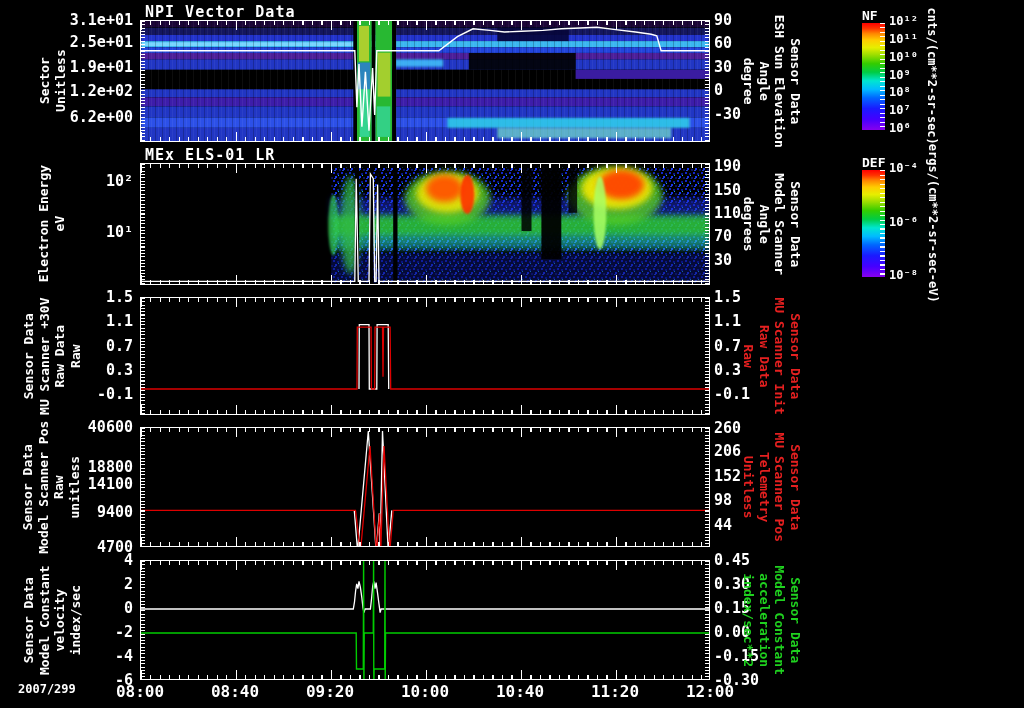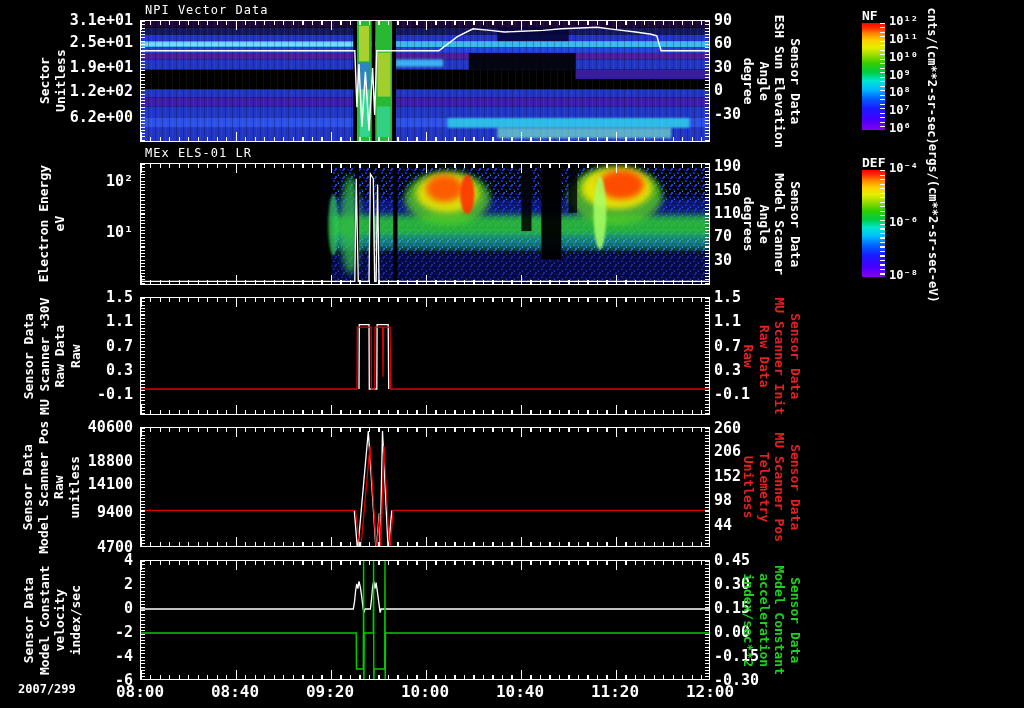--- a/index.html
+++ b/index.html
@@ -1,18 +1,18 @@
 <!DOCTYPE html>
 <html><head>
 <meta charset="utf-8">
 <style>
   html,body{margin:0;padding:0;background:#000;}
   #screen{position:relative;width:1024px;height:708px;background:#000;overflow:hidden;
           font-family:"DejaVu Sans Mono","DejaVu Sans",monospace;color:#fff;}
-  .ptitle{position:absolute;font-size:12px;font-weight:normal;letter-spacing:1px;white-space:pre;}
+  .ptitle{position:absolute;font-size:15px;font-weight:bold;letter-spacing:1px;white-space:pre;}
   .plot{position:absolute;left:140px;width:570px;border:1px solid #fff;background:#000;box-sizing:border-box;overflow:hidden;}
   .plot svg{position:absolute;left:0;top:0;}
   .comb{position:absolute;pointer-events:none;}
   .comb-top{left:0;right:0;top:0;height:4px;background:repeating-linear-gradient(90deg,#fff 0 1px,transparent 1px 9.5px);}
   .comb-bottom{left:0;right:0;bottom:0;height:4px;background:repeating-linear-gradient(90deg,#fff 0 1px,transparent 1px 9.5px);}
   .comb-top-major{left:0;right:0;top:0;height:9px;background:repeating-linear-gradient(90deg,#fff 0 1px,transparent 1px 95px);}
   .comb-bottom-major{left:0;right:0;bottom:0;height:9px;background:repeating-linear-gradient(90deg,#fff 0 1px,transparent 1px 95px);}
   .comb-left{top:0;bottom:0;left:0;width:4px;background:repeating-linear-gradient(180deg,#fff 0 1px,transparent 1px 3.3px);}
   .comb-right{top:0;bottom:0;right:0;width:4px;background:repeating-linear-gradient(180deg,#fff 0 1px,transparent 1px 3.3px);}
   .yticks{position:absolute;font-size:15px;font-weight:bold;}
@@ -214,21 +214,21 @@
     </div>
   <div class="yticks rt" style="top:297px">
       <span style="top: -8px;">1.5</span>
       <span style="top: 15.954px;">1.1</span>
       <span style="top: 40.97px;">0.7</span>
       <span style="top: 65.042px;">0.3</span>
       <span style="top: 88.996px;">-0.1</span>
     </div>
   <div class="yticks lt" style="top:427px">
       <span style="top: -8px;">40600</span>
-      <span style="top: 26px;">18800</span>
+      <span style="top: 32px;">18800</span>
       <span style="top: 49px;">14100</span>
       <span style="top: 76.96px;">9400</span>
       <span style="top: 112px;">4700</span>
     </div>
   <div class="yticks rt" style="top:427px">
       <span style="top: -7.04px;">260</span>
       <span style="top: 16px;">206</span>
       <span style="top: 40.96px;">152</span>
       <span style="top: 64.96px;">98</span>
       <span style="top: 90.04px;">44</span>

